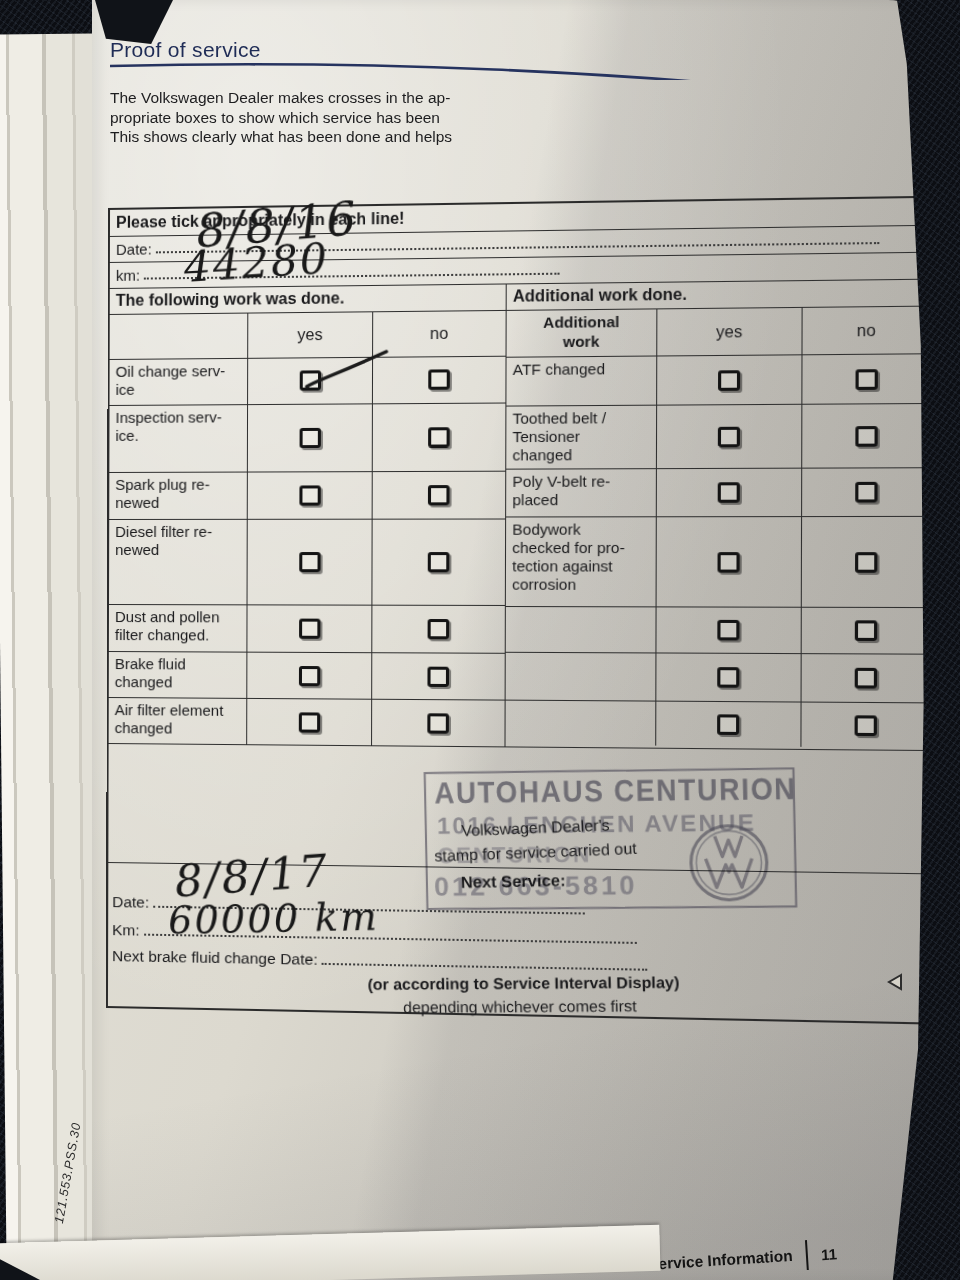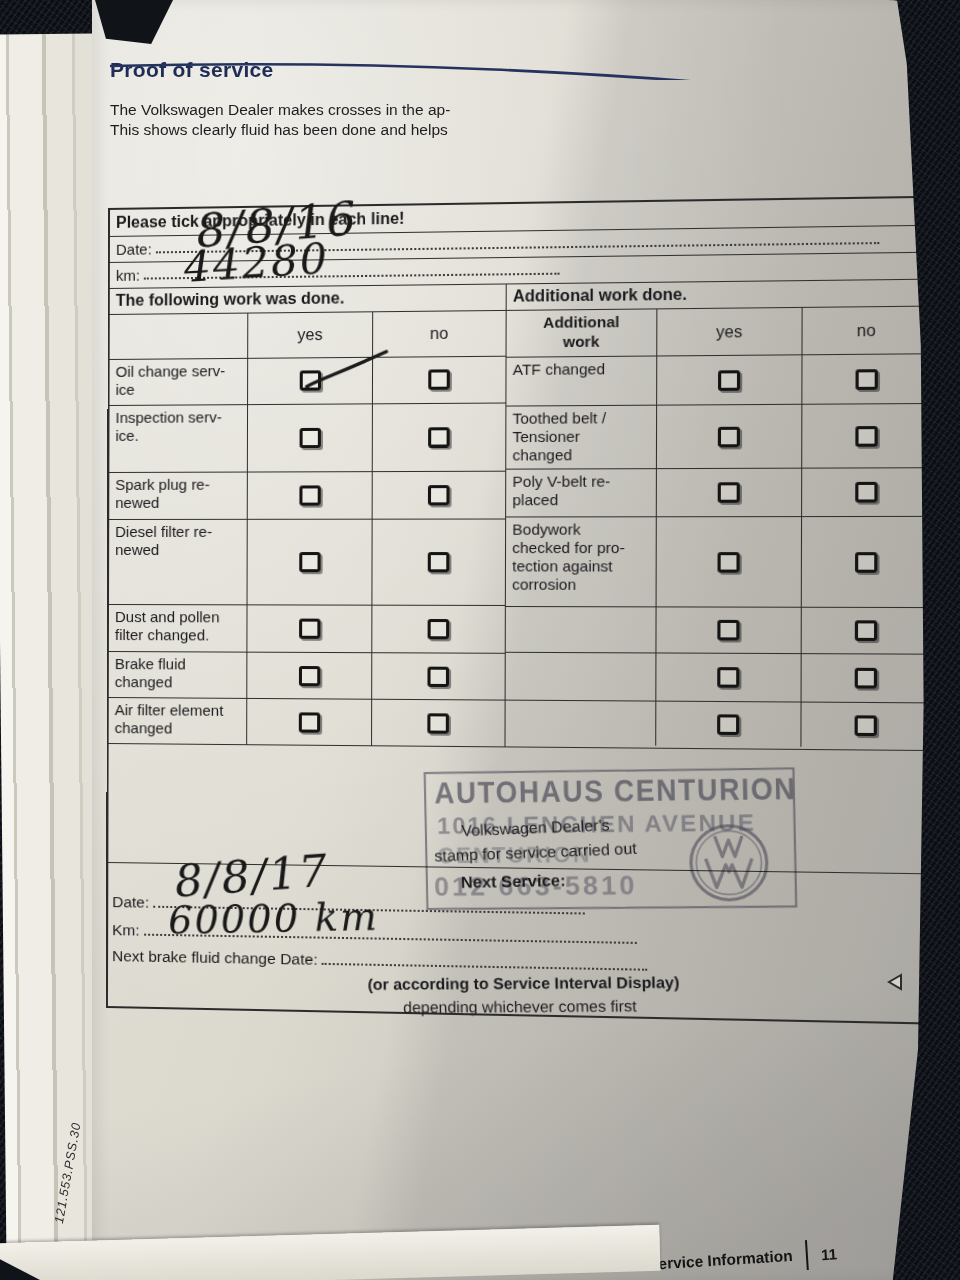--- a/index.html
+++ b/index.html
@@ -37,25 +37,25 @@
         repeating-linear-gradient(35deg, rgba(110,130,160,0.10) 0 1px, transparent 1px 6px),
         repeating-linear-gradient(125deg, #171b22 0 2px, #0c0e13 2px 5px);
       clip-path:polygon(100% 0,100% 100%,52% 100%,60% 92%,70% 82%,74% 55%,72% 27%,62% 5%,55% 0);}
   .dark-bottomleft{position:absolute;left:0;bottom:0;width:40px;height:26px;
       background:#101318;clip-path:polygon(0 20%,100% 100%,0 100%);}
   .bottom-strip{position:absolute;left:0;top:1234px;width:660px;height:46px;
       background:linear-gradient(#f2f0e9,#dbd8cd);transform:rotate(-1.6deg);
       box-shadow:0 -2px 3px rgba(0,0,0,0.25);}
 
   
-  .title{position:absolute;left:110px;top:38px;font-size:21px;font-weight:bold;
-      color:#1f2c56;letter-spacing:0.3px;margin-top:20px;}
+  .title{position:absolute;left:110px;top:38px;font-size:21px;font-weight:normal;
+      color:#1f2c56;letter-spacing:0.3px;}
   .title-rule{position:absolute;left:110px;top:58px;}
   .intro{position:absolute;left:110px;top:88px;width:400px;font-size:15.5px;
-      color:#1d1d1f;line-height:19.5px;margin-top:12px;}
+      color:#1d1d1f;line-height:19.5px;}
   .intro b{font-weight:bold;}
 
   .form-box{position:absolute;left:107px;top:208px;width:798px;height:800px;
       border:2px solid #2b2b2b;box-sizing:border-box;
       transform:perspective(1600px) rotateY(-4deg) rotate(0.15deg);transform-origin:left center;
       font-size:15px;color:#1b1b1d;}
   .rowline{border-bottom:1.5px solid #2e2e2e;box-sizing:border-box;display:flex;align-items:flex-end;}
   .r-instruction{height:27px;font-weight:bold;font-size:16px;padding:0 0 4px 6px;align-items:flex-end;}
   .r-date,.r-km{height:26px;padding:0 0 4px 6px;}
   .dots{border-bottom:2px dotted #3c3c3c;height:1px;margin:0 6px 4px 4px;}
@@ -141,21 +141,22 @@
   <div class="page">
     <div class="shade"></div>
 
     <div class="title" style="left:18px;">Proof of service</div>
     <svg class="title-rule" style="left:16px;top:60px;" width="778" height="20">
       <path d="M2,6 C250,0 520,10 774,40" stroke="#26335f" stroke-width="2.6" fill="none"></path>
     </svg>
 
     <div class="intro" style="left:18px;">
       <div>The Volkswagen Dealer makes crosses in the ap-</div>
-      <div>This shows clearly fluid has been done and helps</div>
+      <div>propriate boxes to show which service has been</div>
+      <div>This shows clearly what has been done and helps</div>
     </div>
 
     <div class="form-box" style="left:15px;">
 
       <div class="rowline r-instruction">Please tick appropriately in each line!</div>
 
       <div class="rowline r-date">
         <span>Date:</span>
         <span class="dots" style="width:700px;"></span>
       </div>

